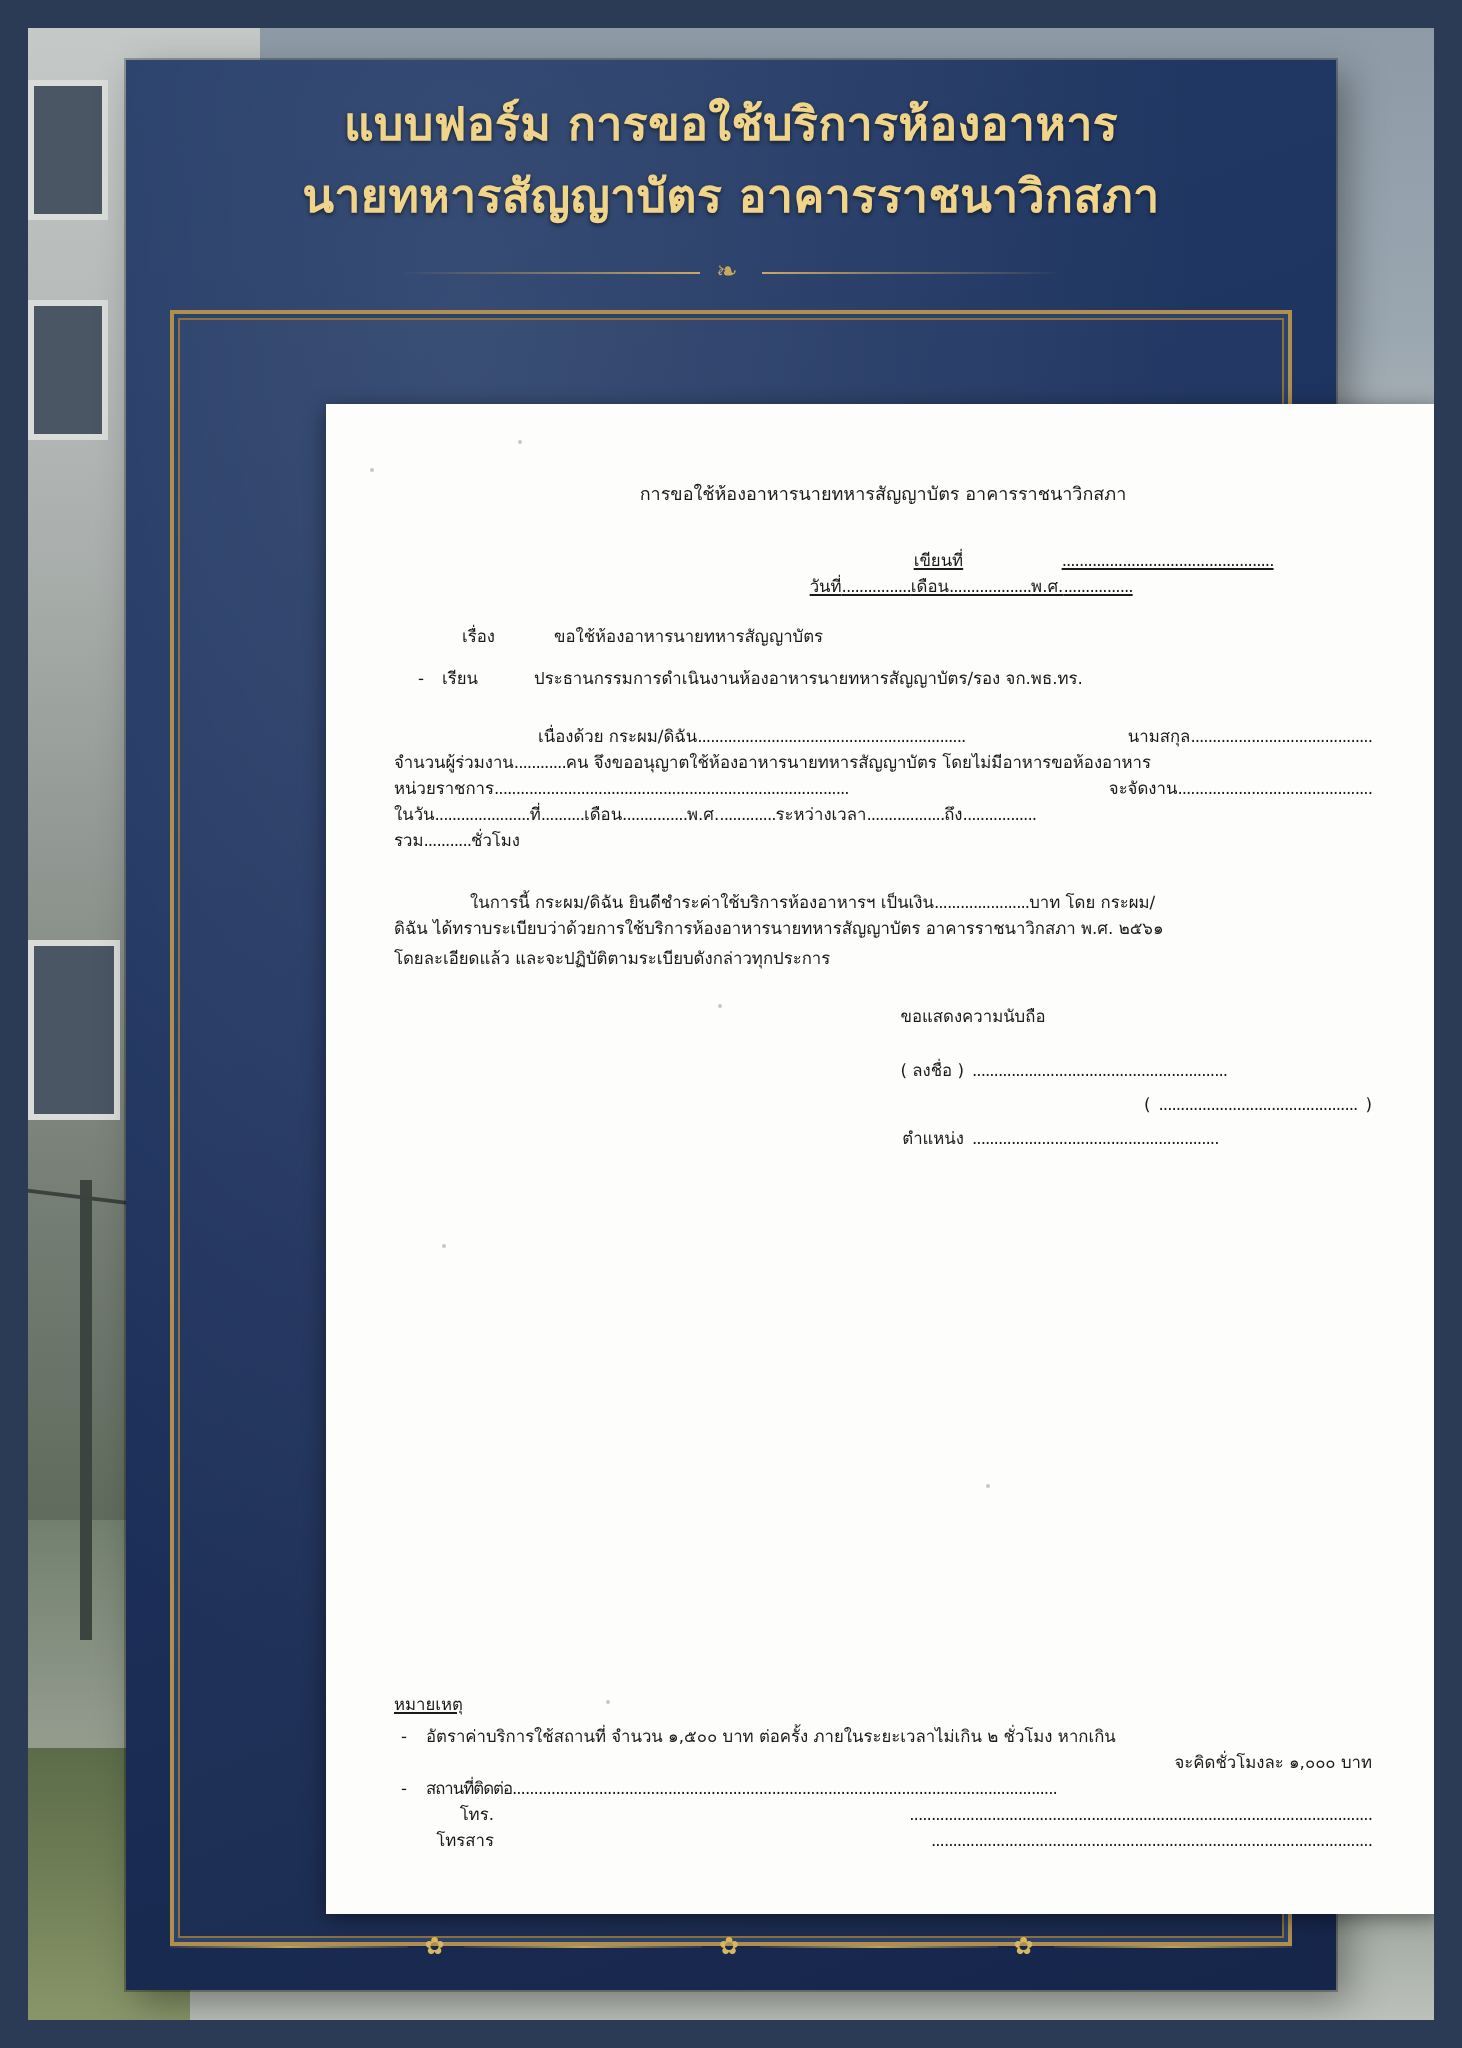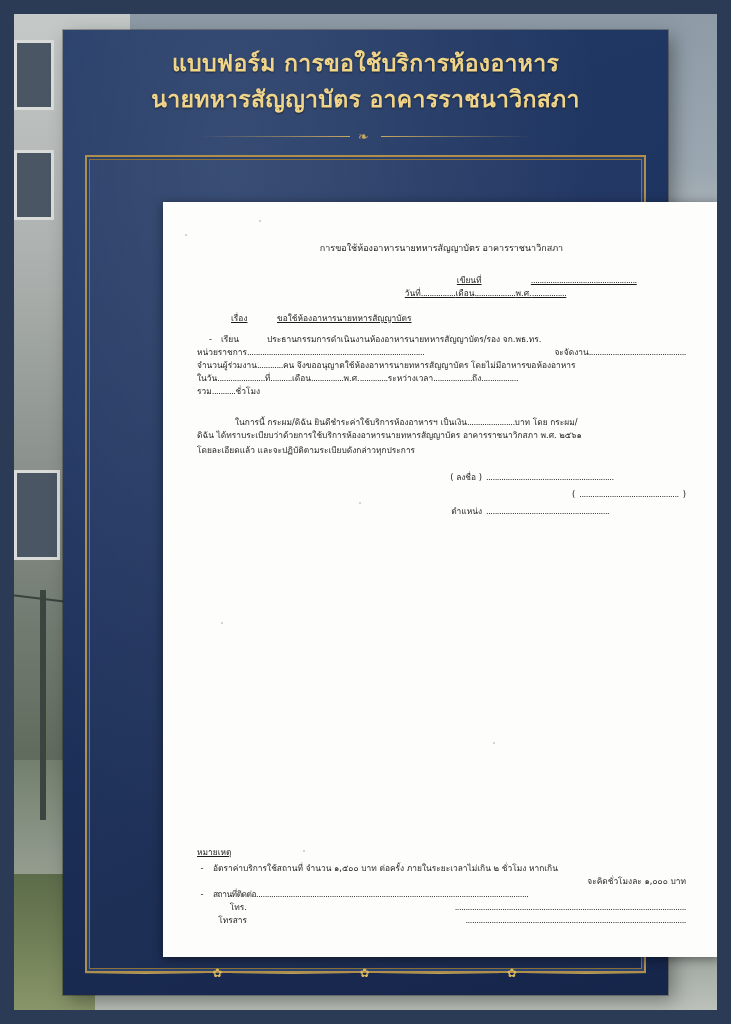--- a/index.html
+++ b/index.html
@@ -175,21 +175,21 @@
     text-decoration: underline;
   }
   .right-block .row { display: flex; }
   .right-block .row span.lbl { white-space: nowrap; }
   .right-block .row span.fill { flex: 1; overflow: hidden; }
 
   .para { margin: 0 0 2px; }
   .row-line { display: flex; }
   .row-line .lbl { white-space: nowrap; }
   .row-line .fill { flex: 1; overflow: hidden; letter-spacing: -.5px; }
-  .gap-top { margin-top: 12px; text-decoration: underline; }
+  .gap-top { margin-top: 12px; }
   .center { text-align: center; }
 
   .sig-block { margin-top: 14px; }
   .sig-row {
     display: flex;
     justify-content: flex-end;
     gap: 4px;
     margin-bottom: 4px;
   }
   .sig-row .lbl { white-space: nowrap; }
@@ -306,32 +306,38 @@
       <span class="lbl" style="width:46px;">เรื่อง</span>
       <span class="lbl">ขอใช้ห้องอาหารนายทหารสัญญาบัตร</span>
     </div>
 
     <div class="row-line" style="padding-left:12px; margin-top:8px;">
       <span class="lbl" style="width:12px;">-</span>
       <span class="lbl" style="width:46px;">เรียน</span>
       <span class="lbl">ประธานกรรมการดำเนินงานห้องอาหารนายทหารสัญญาบัตร/รอง จก.พธ.ทร.</span>
     </div>
 
+    <div class="row-line" style="margin-top:16px; padding-left:34px;">
+      <span class="lbl" style="padding-left:38px;">เนื่องด้วย  กระผม/ดิฉัน</span>
+      <span class="fill dots">..............................................................</span>
+      <span class="lbl">นามสกุล</span>
+      <span class="dots">..........................................</span>
+    </div>
+
+    <div class="row-line">
+      <span class="lbl">จำนวนผู้ร่วมงาน</span>
+      <span class="dots">............</span>
+      <span class="lbl">คน  จึงขออนุญาตใช้ห้องอาหารนายทหารสัญญาบัตร โดยไม่มีอาหารขอห้องอาหาร</span>
+    </div>
 
     <div class="row-line">
       <span class="lbl">หน่วยราชการ</span>
       <span class="fill dots">..................................................................................</span>
       <span class="lbl">จะจัดงาน</span>
       <span class="dots">.............................................</span>
-    </div>
-
-    <div class="row-line">
-      <span class="lbl">จำนวนผู้ร่วมงาน</span>
-      <span class="dots">............</span>
-      <span class="lbl">คน  จึงขออนุญาตใช้ห้องอาหารนายทหารสัญญาบัตร โดยไม่มีอาหารขอห้องอาหาร</span>
     </div>
 
     <div class="row-line">
       <span class="lbl">ในวัน</span>
       <span class="dots">......................</span>
       <span class="lbl">ที่</span>
       <span class="dots">..........</span>
       <span class="lbl">เดือน</span>
       <span class="dots">...............</span>
       <span class="lbl">พ.ศ.</span>
@@ -349,20 +355,21 @@
     </div>
 
     <div class="row-line" style="margin-top:18px;">
       <span class="lbl" style="padding-left:38px;">ในการนี้ กระผม/ดิฉัน ยินดีชำระค่าใช้บริการห้องอาหารฯ เป็นเงิน</span>
       <span class="dots">......................</span>
       <span class="lbl">บาท  โดย กระผม/</span>
     </div>
     <div class="para">ดิฉัน ได้ทราบระเบียบว่าด้วยการใช้บริการห้องอาหารนายทหารสัญญาบัตร อาคารราชนาวิกสภา พ.ศ. ๒๕๖๑</div>
     <div class="para">โดยละเอียดแล้ว และจะปฏิบัติตามระเบียบดังกล่าวทุกประการ</div>
 
+    <div class="center" style="margin-top:16px; padding-left:90px;">ขอแสดงความนับถือ</div>
 
     <div class="sig-block">
       <div class="sig-row" style="padding-left:70px;">
         <span class="lbl">( ลงชื่อ )</span>
         <span class="fill dots">...........................................................</span>
       </div>
       <div class="sig-row" style="padding-left:70px;">
         <span class="lbl">(</span>
         <span class="dots">..............................................</span>
         <span class="lbl">)</span>

